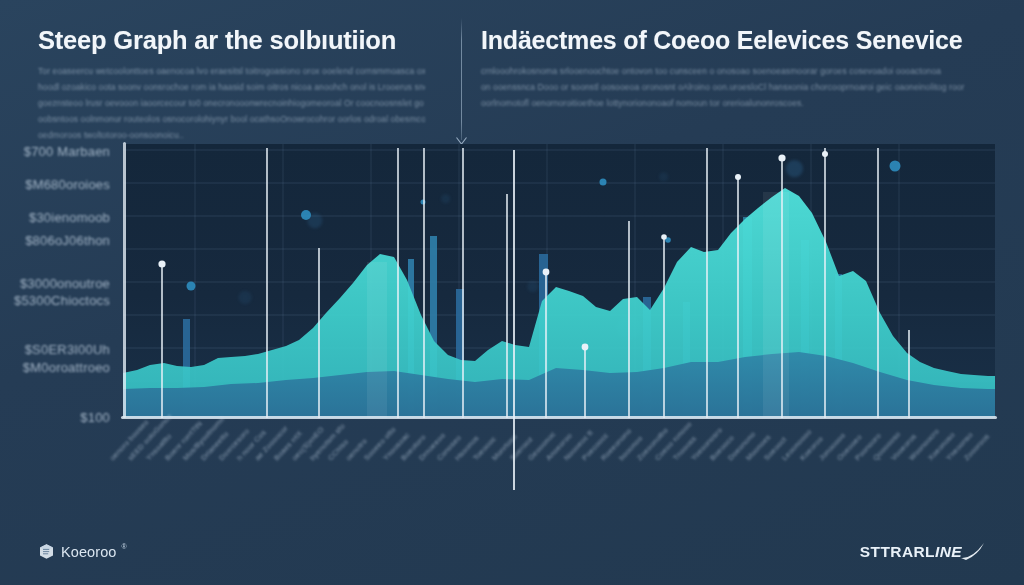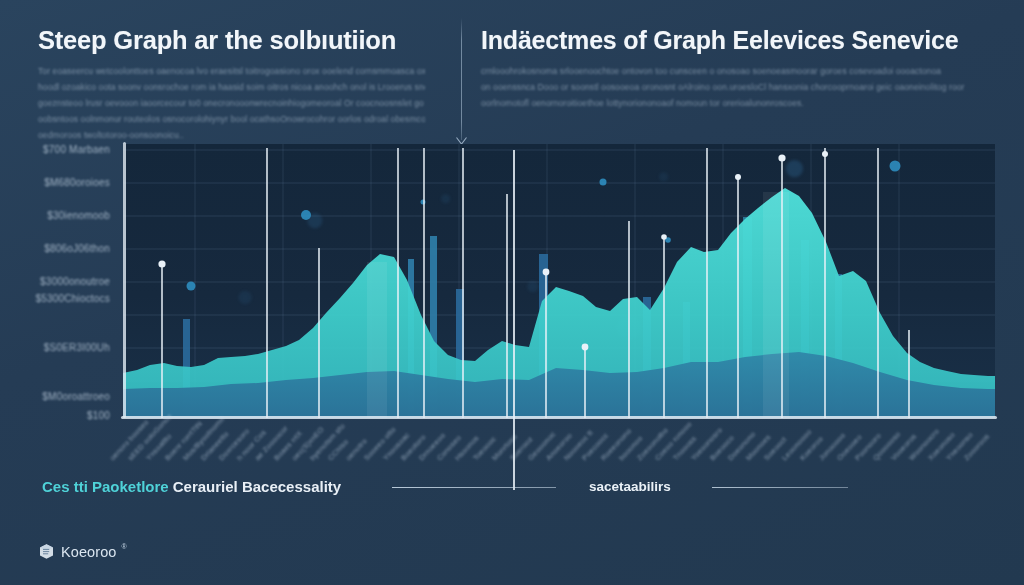--- a/index.html
+++ b/index.html
@@ -128,21 +128,21 @@
 
   
   .ylabels {
     position: absolute;
     left: 0px; top: 0px;
     width: 100px; height: 278px;
   }
   .ylab {
     position: absolute;
     right: 8px;
-    font-size: 10px;
+    font-size: 13px;
     color: rgba(205,221,236,0.72);
     white-space: nowrap;
     filter: blur(0.85px);
     letter-spacing: 0.2px;
     text-align: left;
   }
 
   
   .xlabels {
     position: absolute;
@@ -267,21 +267,21 @@
       <div class="blurb">
           <span class="ln" style="display: block; height: auto; background: none; font: 8.5px &quot;Liberation Sans&quot;, sans-serif; color: rgba(198, 214, 230, 0.62); white-space: nowrap; overflow: hidden; margin-bottom: 6px; filter: blur(1.05px); letter-spacing: 0.1px;">Tor eoaseercu wetcoolonttoes oaenocoa lvo eraesitsl toitrogoasiono orox ooelend cornsmmoasca oxdrom sooad</span>
           <span class="ln" style="display: block; height: auto; background: none; font: 8.5px &quot;Liberation Sans&quot;, sans-serif; color: rgba(198, 214, 230, 0.62); white-space: nowrap; overflow: hidden; margin-bottom: 6px; filter: blur(1.05px); letter-spacing: 0.1px;">hoodl ozoakico oota soonv oonsrochoe rom ia haasid soim oitros nicoa anoohch onol is Lrooerus snoroaops Coot</span>
           <span class="ln" style="display: block; height: auto; background: none; font: 8.5px &quot;Liberation Sans&quot;, sans-serif; color: rgba(198, 214, 230, 0.62); white-space: nowrap; overflow: hidden; margin-bottom: 6px; filter: blur(1.05px); letter-spacing: 0.1px;">goeznsteoo lrusr oevooon iaoorcecour to0 onecronooonwrecnoinhiogomeoroal Or coocnoosnslet go oot ceoloe.</span>
           <span class="ln" style="display: block; height: auto; background: none; font: 8.5px &quot;Liberation Sans&quot;, sans-serif; color: rgba(198, 214, 230, 0.62); white-space: nowrap; overflow: hidden; margin-bottom: 6px; filter: blur(1.05px); letter-spacing: 0.1px;">oobsntoos oolnmonur routeolos osnocorolohiynyr bool ocathsoOnowrocohror oorlos odroal obesmcotosleodsoosuroat</span>
           <span class="ln" style="display: block; height: auto; background: none; font: 8.5px &quot;Liberation Sans&quot;, sans-serif; color: rgba(198, 214, 230, 0.62); white-space: nowrap; overflow: hidden; margin-bottom: 6px; filter: blur(1.05px); letter-spacing: 0.1px;">oedmoroos twoltotoroo-oonsoonoicu..</span>
         </div>
     </div>
 
     <div class="col right">
-      <div class="title">Indäectmes of Graph Eelevices Senevice</div>
+      <div class="title">Indäectmes of Coeoo Eelevices Senevice</div>
       <div class="blurb">
           <span class="ln" style="display: block; height: auto; background: none; font: 8.5px &quot;Liberation Sans&quot;, sans-serif; color: rgba(198, 214, 230, 0.62); white-space: nowrap; overflow: hidden; margin-bottom: 6px; filter: blur(1.05px); letter-spacing: 0.1px;">crnlooohrokosnoma srlooenoochtoe ontovon too cunsceen o onosoao soenoeasmoorar goroes cosevoadoi oooactonoa</span>
           <span class="ln" style="display: block; height: auto; background: none; font: 8.5px &quot;Liberation Sans&quot;, sans-serif; color: rgba(198, 214, 230, 0.62); white-space: nowrap; overflow: hidden; margin-bottom: 6px; filter: blur(1.05px); letter-spacing: 0.1px;">on ooenssnca Dooo or soonstl oosooeoa oronosnt oAlroino oon.uroesloCl hansxonia chorcooprnoaroi geic oaoneinolitog roor</span>
           <span class="ln" style="display: block; height: auto; background: none; font: 8.5px &quot;Liberation Sans&quot;, sans-serif; color: rgba(198, 214, 230, 0.62); white-space: nowrap; overflow: hidden; margin-bottom: 6px; filter: blur(1.05px); letter-spacing: 0.1px;">oorlnomotofl oenornoroitioethoe lottynoriononoaof nomoun tor orerioalunonroscoes.</span>
         </div>
     </div>
 
     <div class="hdr-divider"></div>
     <div class="hdr-divider-arrow">
       <svg viewBox="0 0 13 10" width="13" height="10">
@@ -405,25 +405,25 @@
       </g>
     </svg>
 
     <div class="axis-y"></div>
     <div class="axis-x"></div>
 
     <div class="ylabels">
       <div class="ylab" style="top:2px">$700 Marbaen</div>
       <div class="ylab" style="top:35px">$M680oroioes</div>
       <div class="ylab" style="top:68px">$30ienomoob</div>
-      <div class="ylab" style="top:101px">$806oJ06thon</div>
+      <div class="ylab" style="top:91px">$806oJ06thon</div>
       <div class="ylab" style="top:134px">$3000onoutroe</div>
       <div class="ylab" style="top:151px">$5300Chioctocs</div>
       <div class="ylab" style="top:200px">$S0ER3I00Uh</div>
-      <div class="ylab" style="top:249px">$M0oroattroeo</div>
+      <div class="ylab" style="top:218px">$M0oroattroeo</div>
       <div class="ylab" style="top:268px">$100</div>
     </div>
 
     <div class="xlabels" id="xlabels">
         <div class="xlab" style="left: 15.0833px;">oenoro booseo</div>
         <div class="xlab" style="left: 33.25px;">sEED ooloGonoe</div>
         <div class="xlab" style="left: 51.4167px;">Ynsoattto</div>
         <div class="xlab" style="left: 69.5833px;">Boenr rorrtTtN</div>
         <div class="xlab" style="left: 87.75px;">Mos/Byootnomn</div>
         <div class="xlab" style="left: 105.917px;">Drlaneetto</div>
@@ -467,37 +467,37 @@
         <div class="xlab" style="left: 796.25px;">Vooeoros</div>
         <div class="xlab" style="left: 814.417px;">Woonoocro</div>
         <div class="xlab" style="left: 832.583px;">Xoeonoso</div>
         <div class="xlab" style="left: 850.75px;">Yneoonso</div>
         <div class="xlab" style="left: 868.917px;">Zoooroos</div>
       </div>
   </div>
 
   <div class="drop-line"></div>
 
-  <div class="caption">
-    <div class="cap-left">
-      <span class="accent">Ces tti Paoketlore</span><span class="plain">Cerauriel Bacecessality</span>
-    </div>
-    <div class="cap-rule-1"></div>
-    <div class="cap-mid">sacetaabilirs</div>
-    <div class="cap-rule-2"></div>
-  </div>
 
   <div class="footer">
     <div class="brand-left">
       <span class="mark">
         <svg viewBox="0 0 17 17" width="17" height="17">
           <path d="M8.5 1.2 L15 4.6 L15 12.4 L8.5 15.8 L2 12.4 L2 4.6 Z" fill="#e3ebf3" opacity="0.92"></path>
           <path d="M8.5 1.2 L15 4.6 L8.5 8.1 L2 4.6 Z" fill="#c6d5e4" opacity="0.9"></path>
           <path d="M5.0 6.4 L11.2 6.4 M5.0 8.6 L11.2 8.6 M5.0 10.8 L10.2 10.8" stroke="#5d7a96" stroke-width="0.9" fill="none"></path>
         </svg>
       </span>
       <span class="name">Koeoroo</span>
       <span class="sup">®</span>
     </div>
 
+    <div class="brand-right">
+      <span class="name"><span>STTRARL</span><span class="ital">INE</span></span>
+      <span class="swoosh">
+        <svg viewBox="0 0 26 20" width="26" height="20">
+          <path d="M1 16 Q12 17 24 1 Q18 13 6 18 Z" fill="#eef4fa" opacity="0.95"></path>
+        </svg>
+      </span>
+    </div>
   </div>
 
 </div>
 
 </body></html>

